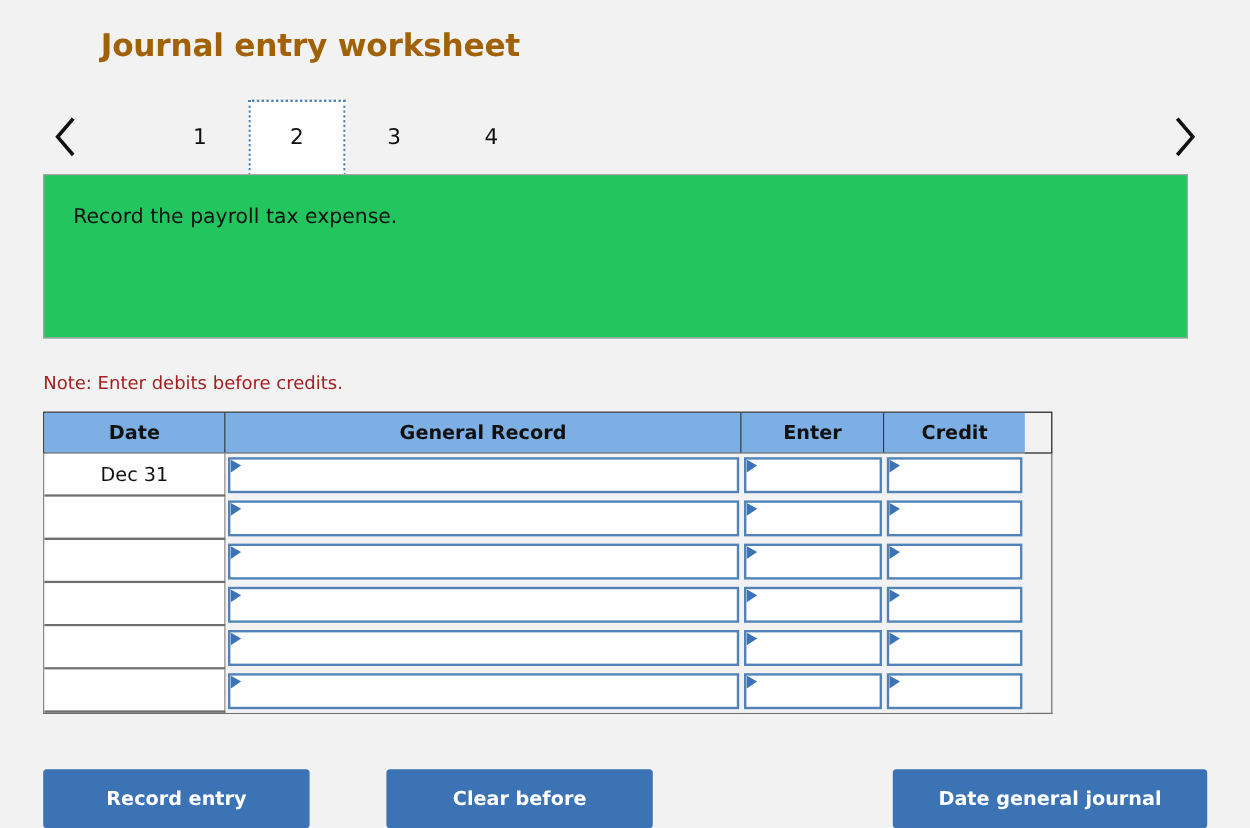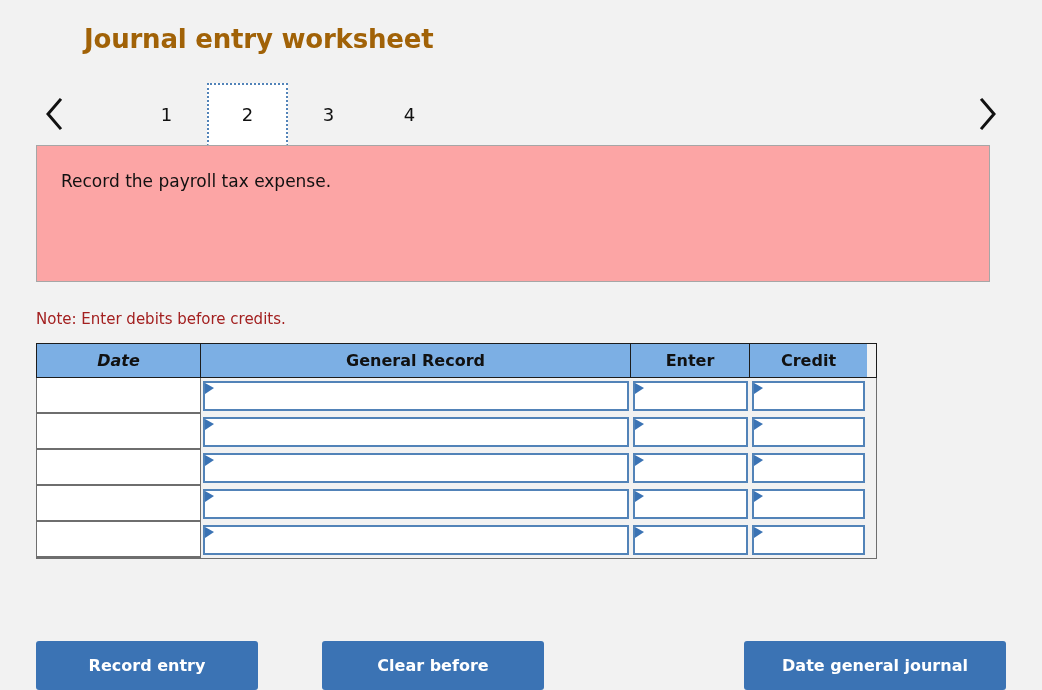--- a/index.html
+++ b/index.html
@@ -79,21 +79,21 @@
   }
 
   
   .instruction-box {
     position: absolute;
     left: 36px;
     top: 145px;
     width: 954px;
     height: 137px;
     box-sizing: border-box;
-    background: #fca5a5;
+    background: #22c55e;
     border: 1px solid #a6a6a6;
   }
   .instruction-text {
     position: absolute;
     left: 24px;
     top: 25px;
     font-size: 17px;
     color: #111;
   }
 
@@ -125,21 +125,21 @@
     align-items: center;
     justify-content: center;
     font-size: 16px;
     font-weight: bold;
     color: #111;
     box-sizing: border-box;
     border-right: 1px solid #1c1c1c;
   }
   .jhead .hcell:last-child { border-right: none; text-align: center; }
 
-  .col-date    { width: 164px; font-style: italic; }
+  .col-date    { width: 151px; }
   .col-journal { width: 430px; }
   .col-debit   { width: 119px; }
   .col-credit  { width: 117px; }
 
   .jbody {
     border-left: 1px solid #6e6e6e;
     border-right: 1px solid #6e6e6e;
     border-bottom: 1px solid #6e6e6e;
     box-sizing: border-box;
   }
@@ -256,20 +256,50 @@
 
   <div class="jhead">
     <div class="hcell col-date">Date</div>
     <div class="hcell col-journal">General Record</div>
     <div class="hcell col-debit">Enter</div>
     <div class="hcell col-credit">Credit</div>
   </div>
 
   <div class="jbody">
 
+    <div class="jrow">
+      <div class="dcell col-date">Dec 31</div>
+      <div class="fcell col-journal">
+        <div class="jfield">
+          <span class="marker">
+            <svg width="9" height="11" viewBox="0 0 9 11">
+                <polygon points="0,0 9,5 0,11" fill="#3b73b4"></polygon>
+              </svg>
+          </span>
+        </div>
+      </div>
+      <div class="fcell col-debit">
+        <div class="jfield">
+          <span class="marker">
+            <svg width="9" height="11" viewBox="0 0 9 11">
+                <polygon points="0,0 9,5 0,11" fill="#3b73b4"></polygon>
+              </svg>
+          </span>
+        </div>
+      </div>
+      <div class="fcell col-credit">
+        <div class="jfield">
+          <span class="marker">
+            <svg width="9" height="11" viewBox="0 0 9 11">
+                <polygon points="0,0 9,5 0,11" fill="#3b73b4"></polygon>
+              </svg>
+          </span>
+        </div>
+      </div>
+    </div>
 
     <div class="jrow">
       <div class="dcell col-date"></div>
       <div class="fcell col-journal">
         <div class="jfield">
           <span class="marker">
             <svg width="9" height="11" viewBox="0 0 9 11">
                 <polygon points="0,0 9,5 0,11" fill="#3b73b4"></polygon>
               </svg>
           </span>

